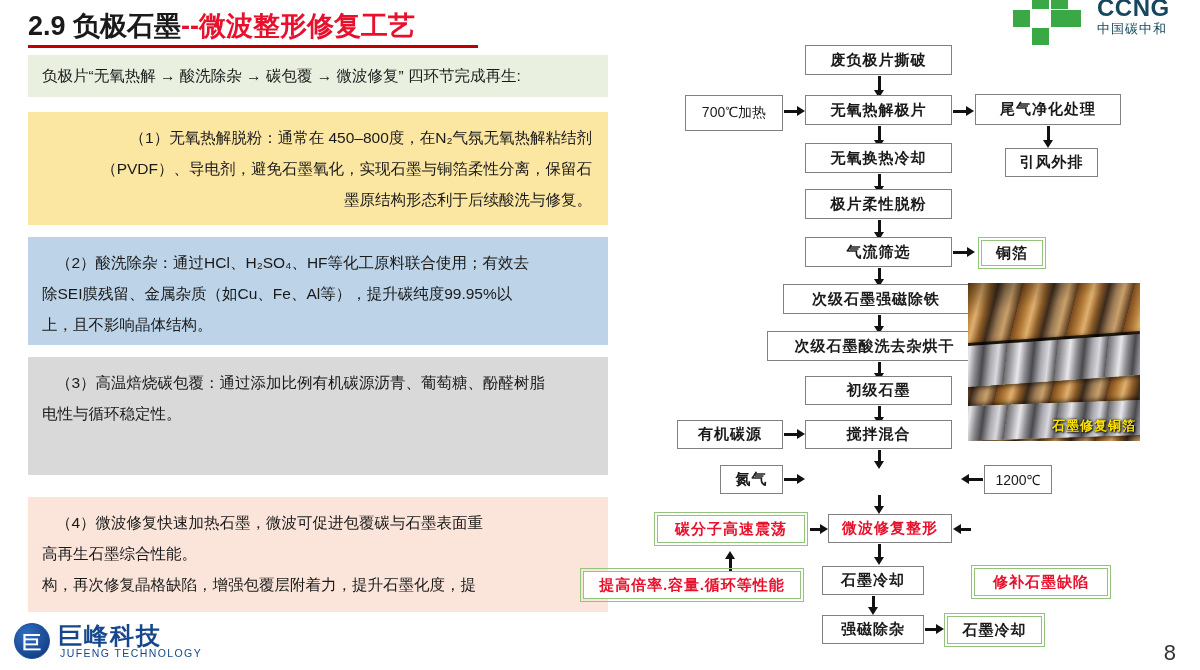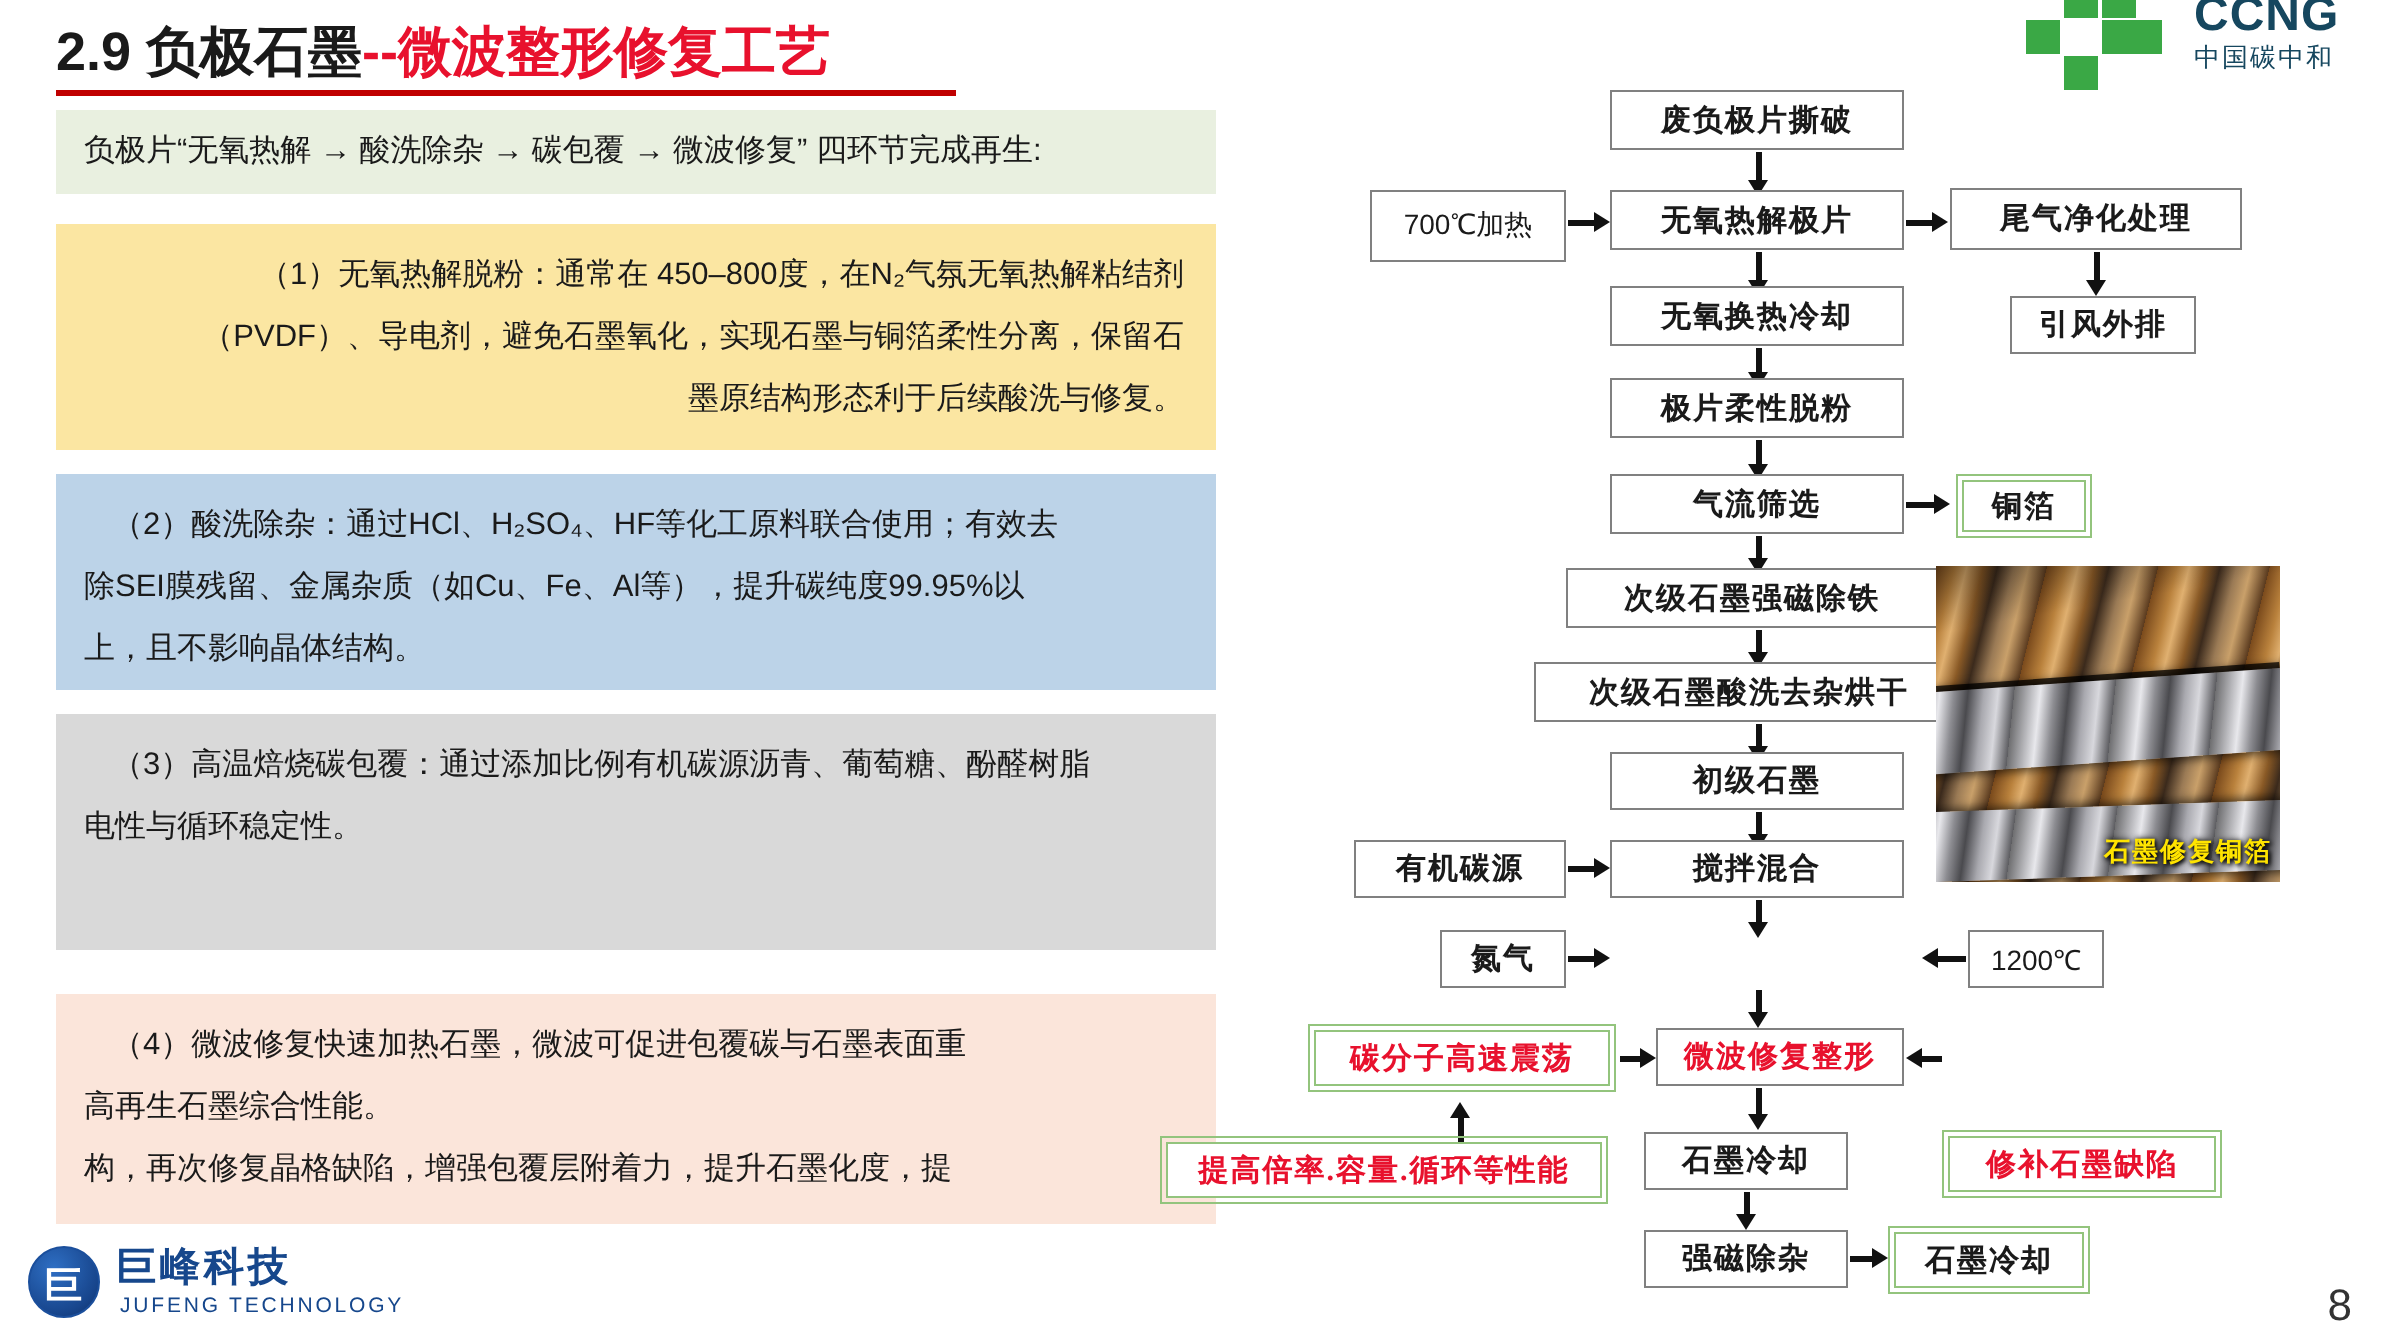--- a/index.html
+++ b/index.html
@@ -202,21 +202,21 @@
     background: radial-gradient(circle at 35% 30%, #2f6fc4, #17458c 70%, #0e2f66);
     border: 1.5px solid #1b4f9c;
   }
   .jufeng .badge .mark {
     position: absolute; left: 7px; top: 6px;
     font-size: 19px; font-weight: bold; color: #ffffff;
     font-family: "Liberation Serif", serif;
   }
   .jufeng .cn {
     position: absolute; left: 44px; top: 0px;
-    font-size: 20px; font-weight: bold; color: #16478c;
+    font-size: 24px; font-weight: bold; color: #16478c;
     letter-spacing: 2px;
     font-family: "Liberation Serif", "DejaVu Serif", serif;
   }
   .jufeng .en {
     position: absolute; left: 46px; top: 27px;
     font-size: 10.5px; color: #16478c; letter-spacing: 1.4px;
     font-family: "Liberation Sans", sans-serif;
   }
 
   .page-num {

